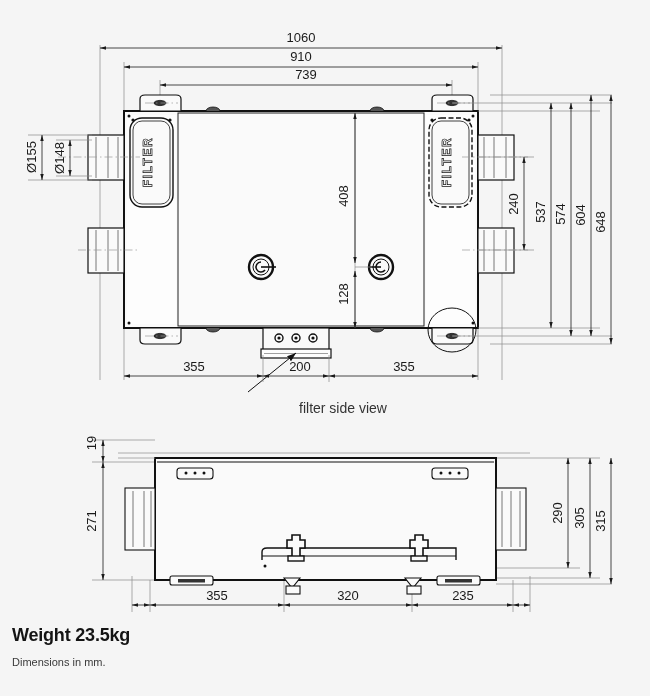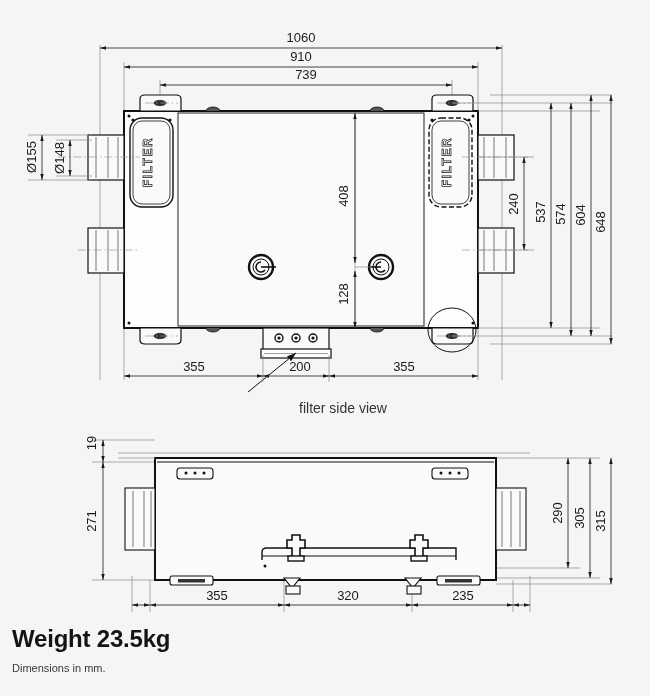--- a/index.html
+++ b/index.html
@@ -87,21 +87,21 @@
     fill: none;
   }
   #footer-block {
     position: absolute;
     left: 12px;
     top: 626px;
     width: 620px;
   }
   .weight-line {
     font-family: "Liberation Sans", sans-serif;
-    font-size: 24px;
+    font-size: 18px;
     font-weight: bold;
     color: #141414;
     letter-spacing: -0.2px;
     margin: 0 0 10px 0;
     line-height: 1.1;
   }
   .dims-line {
     font-family: "Liberation Sans", sans-serif;
     font-size: 11px;
     font-weight: normal;

